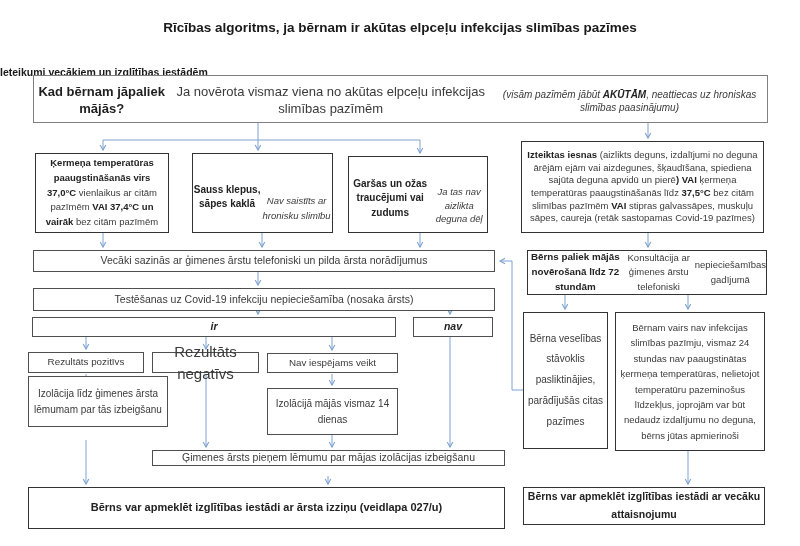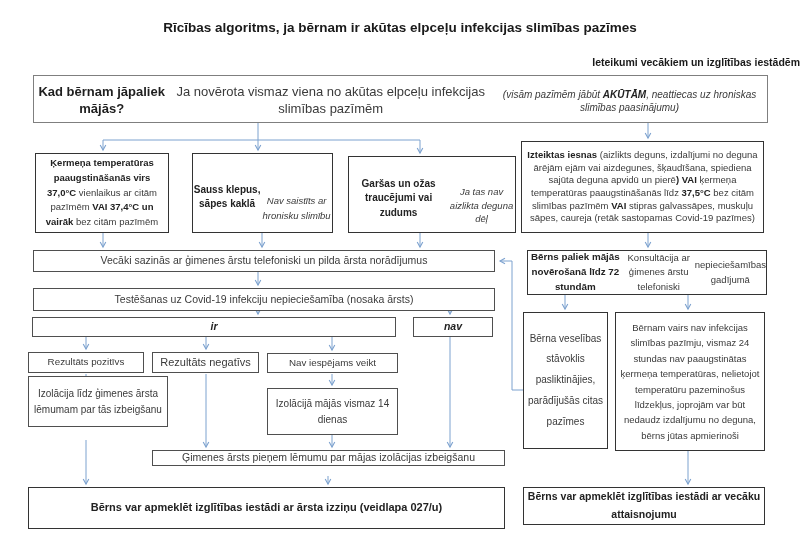--- a/index.html
+++ b/index.html
@@ -9,51 +9,51 @@
     --text:#3a3a3a;
     --text_dark:#1a1a1a;
     --bg:#ffffff;
   }
   *{box-sizing:border-box;margin:0;padding:0;}
   body{background:#e8e8e8;font-family:"Liberation Sans",sans-serif;}
   #canvas{position:relative;width:800px;height:546px;background:var(--bg);overflow:hidden;
           font-family:"Liberation Sans",sans-serif;color:var(--text);}
   .page-title{position:absolute;top:20px;left:0;width:100%;text-align:center;
               font-size:13.5px;font-weight:bold;color:var(--text_dark);}
-  .page-subtitle{position:absolute;top:56px;left:0;width:100%;text-align:right;
+  .page-subtitle{position:absolute;top:66px;left:0;width:100%;text-align:left;
               font-size:10.5px;font-weight:bold;color:var(--text_dark);}
   .box{position:absolute;border:1px solid var(--border);background:#fff;
        display:flex;flex-direction:row;align-items:center;justify-content:center;
        text-align:center;line-height:1.45;}
   .dark{border-color:var(--border_dark);border-width:1.2px;}
   .sb{font-weight:bold;color:#222;}
   .si{font-style:italic;}
   svg.wires{position:absolute;left:0;top:0;pointer-events:none;}
   svg.wires path{fill:none;stroke:var(--arrow);stroke-width:1;}
   #ah path{fill:none;stroke:var(--arrow);stroke-width:1.1;}
 
   
   #b-main{left:33px;top:75px;width:735px;height:48px;border-color:#7f7f7f;justify-content:flex-start;padding-top:3px;}
   #b-main .t1{font-size:13px;font-weight:bold;color:#1f1f1f;line-height:1.25;}
   #b-main .t2{font-size:13px;line-height:1.3;}
   #b-main .t3{font-size:10px;line-height:1.3;}
   #b-temp{left:35px;top:153px;width:134px;height:80px;font-size:9.5px;line-height:1.55;padding:2px 4px;justify-content:center;}
   #b-cough{left:192px;top:153px;width:141px;height:80px;justify-content:flex-start;padding-top:8px;}
   #b-cough .hd{font-size:10px;font-weight:bold;color:#222;}
   #b-cough .nt{font-size:9.5px;font-style:italic;margin-top:22px;line-height:1.6;}
-  #b-taste{left:348px;top:156px;width:168px;height:77px;justify-content:flex-start;padding-top:8px;}
+  #b-taste{left:348px;top:156px;width:140px;height:77px;justify-content:flex-start;padding-top:8px;}
   #b-taste .hd{font-size:10px;font-weight:bold;color:#222;line-height:1.45;}
   #b-taste .nt{font-size:9.5px;font-style:italic;margin-top:14px;}
   #b-iesnas{left:521px;top:141px;width:243px;height:92px;font-size:9.5px;line-height:1.33;padding:2px 3px;}
   #b-vecaki{left:33px;top:250px;width:462px;height:22px;font-size:10.5px;}
   #b-test{left:33px;top:288px;width:462px;height:23px;font-size:10.5px;}
   #b-ir{left:32px;top:317px;width:364px;height:20px;font-size:10.5px;font-weight:bold;font-style:italic;color:#222;}
   #b-nav{left:413px;top:317px;width:80px;height:20px;font-size:10.5px;font-weight:bold;font-style:italic;color:#222;}
   #b-rezpoz{left:28px;top:352px;width:116px;height:21px;font-size:9.8px;}
-  #b-rezneg{left:152px;top:352px;width:107px;height:21px;font-size:11px;}
+  #b-rezneg{left:152px;top:352px;width:107px;height:21px;font-size:15px;}
   #b-naviesp{left:267px;top:353px;width:131px;height:20px;font-size:9.8px;}
   #b-izolpoz{left:28px;top:376px;width:140px;height:51px;font-size:10px;line-height:1.6;}
   #b-izolmajas{left:267px;top:388px;width:131px;height:47px;font-size:10px;line-height:1.6;}
   #b-gimenes{left:152px;top:450px;width:353px;height:16px;font-size:10.5px;}
   #b-finalleft{left:28px;top:487px;width:477px;height:42px;font-size:11px;font-weight:bold;color:#222;align-items:center;}
   #b-paliek{left:527px;top:250px;width:240px;height:45px;line-height:1.5;}
   #b-paliek .hd{font-size:9.8px;font-weight:bold;color:#222;}
   #b-paliek .nt{font-size:9.5px;}
   #b-veseliba{left:523px;top:312px;width:85px;height:137px;font-size:10px;line-height:2.08;align-items:center;}
   #b-vairs{left:615px;top:312px;width:150px;height:139px;font-size:9.5px;line-height:1.62;padding:2px 4px;}

